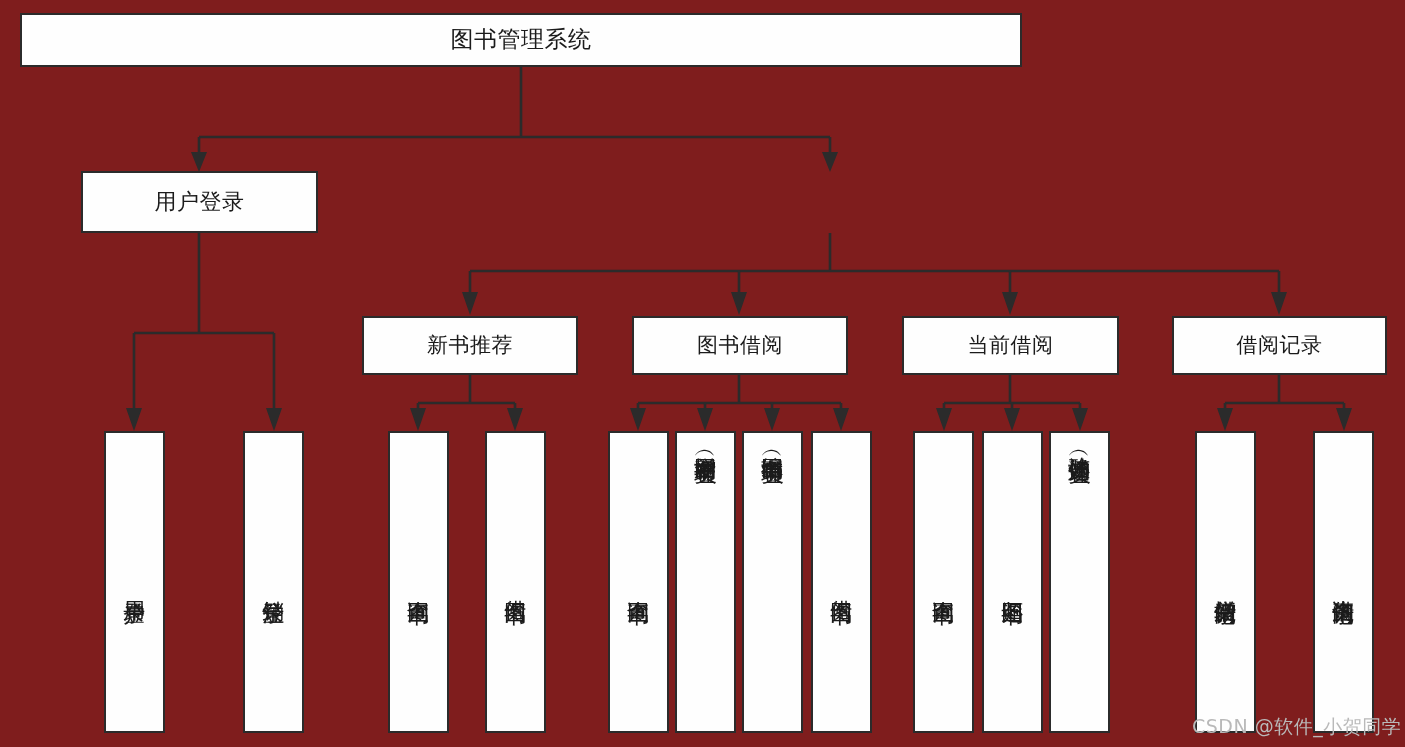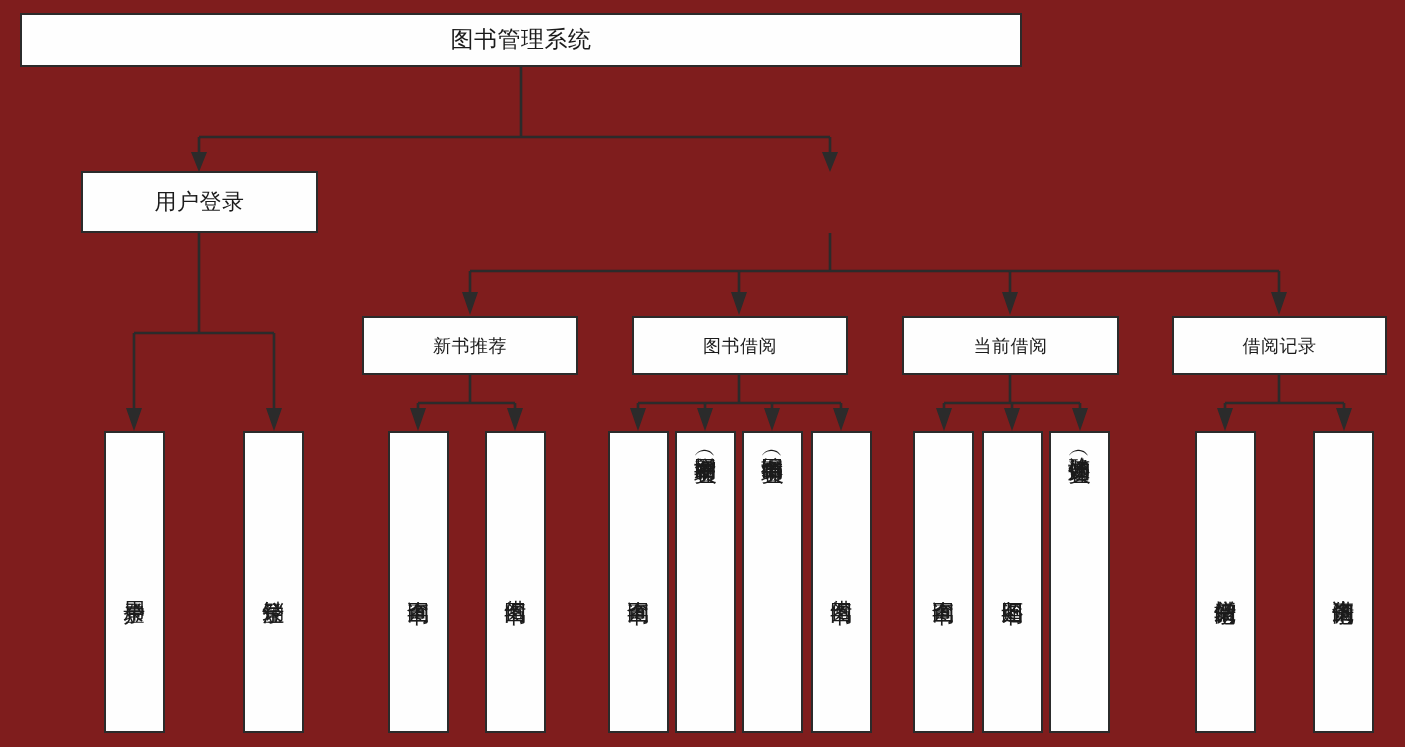--- a/index.html
+++ b/index.html
@@ -49,21 +49,21 @@
     text-align: center;
     color: #1b1b1b;
   }
   .node .label {
     display: block;
     line-height: 1.18;
     letter-spacing: 0.5px;
   }
   .node-root .label { font-size: 23px; }
   .node-l2 .label   { font-size: 22px; }
-  .node-l3 .label   { font-size: 18px; }
+  .node-l3 .label   { font-size: 21px; }
 
   
   .node-leaf {
     align-items: flex-start;
     justify-content: center;
     padding-top: 6px;
   }
   .node-leaf .label {
     writing-mode: vertical-rl;
     text-orientation: upright;
@@ -209,14 +209,15 @@
     <span class="label">确认归还（管理员）</span>
   </div>
 
   <div class="node node-leaf center" style="left:1195px; top:431px; width:61px; height:302px;">
     <span class="label">新增借阅记录</span>
   </div>
   <div class="node node-leaf center" style="left:1313px; top:431px; width:61px; height:302px;">
     <span class="label">查询借阅记录</span>
   </div>
 
+  <div class="watermark" style="left:1192px; top:714px;">CSDN @软件_小贺同学</div>
 
 </div>
 
 </body></html>

